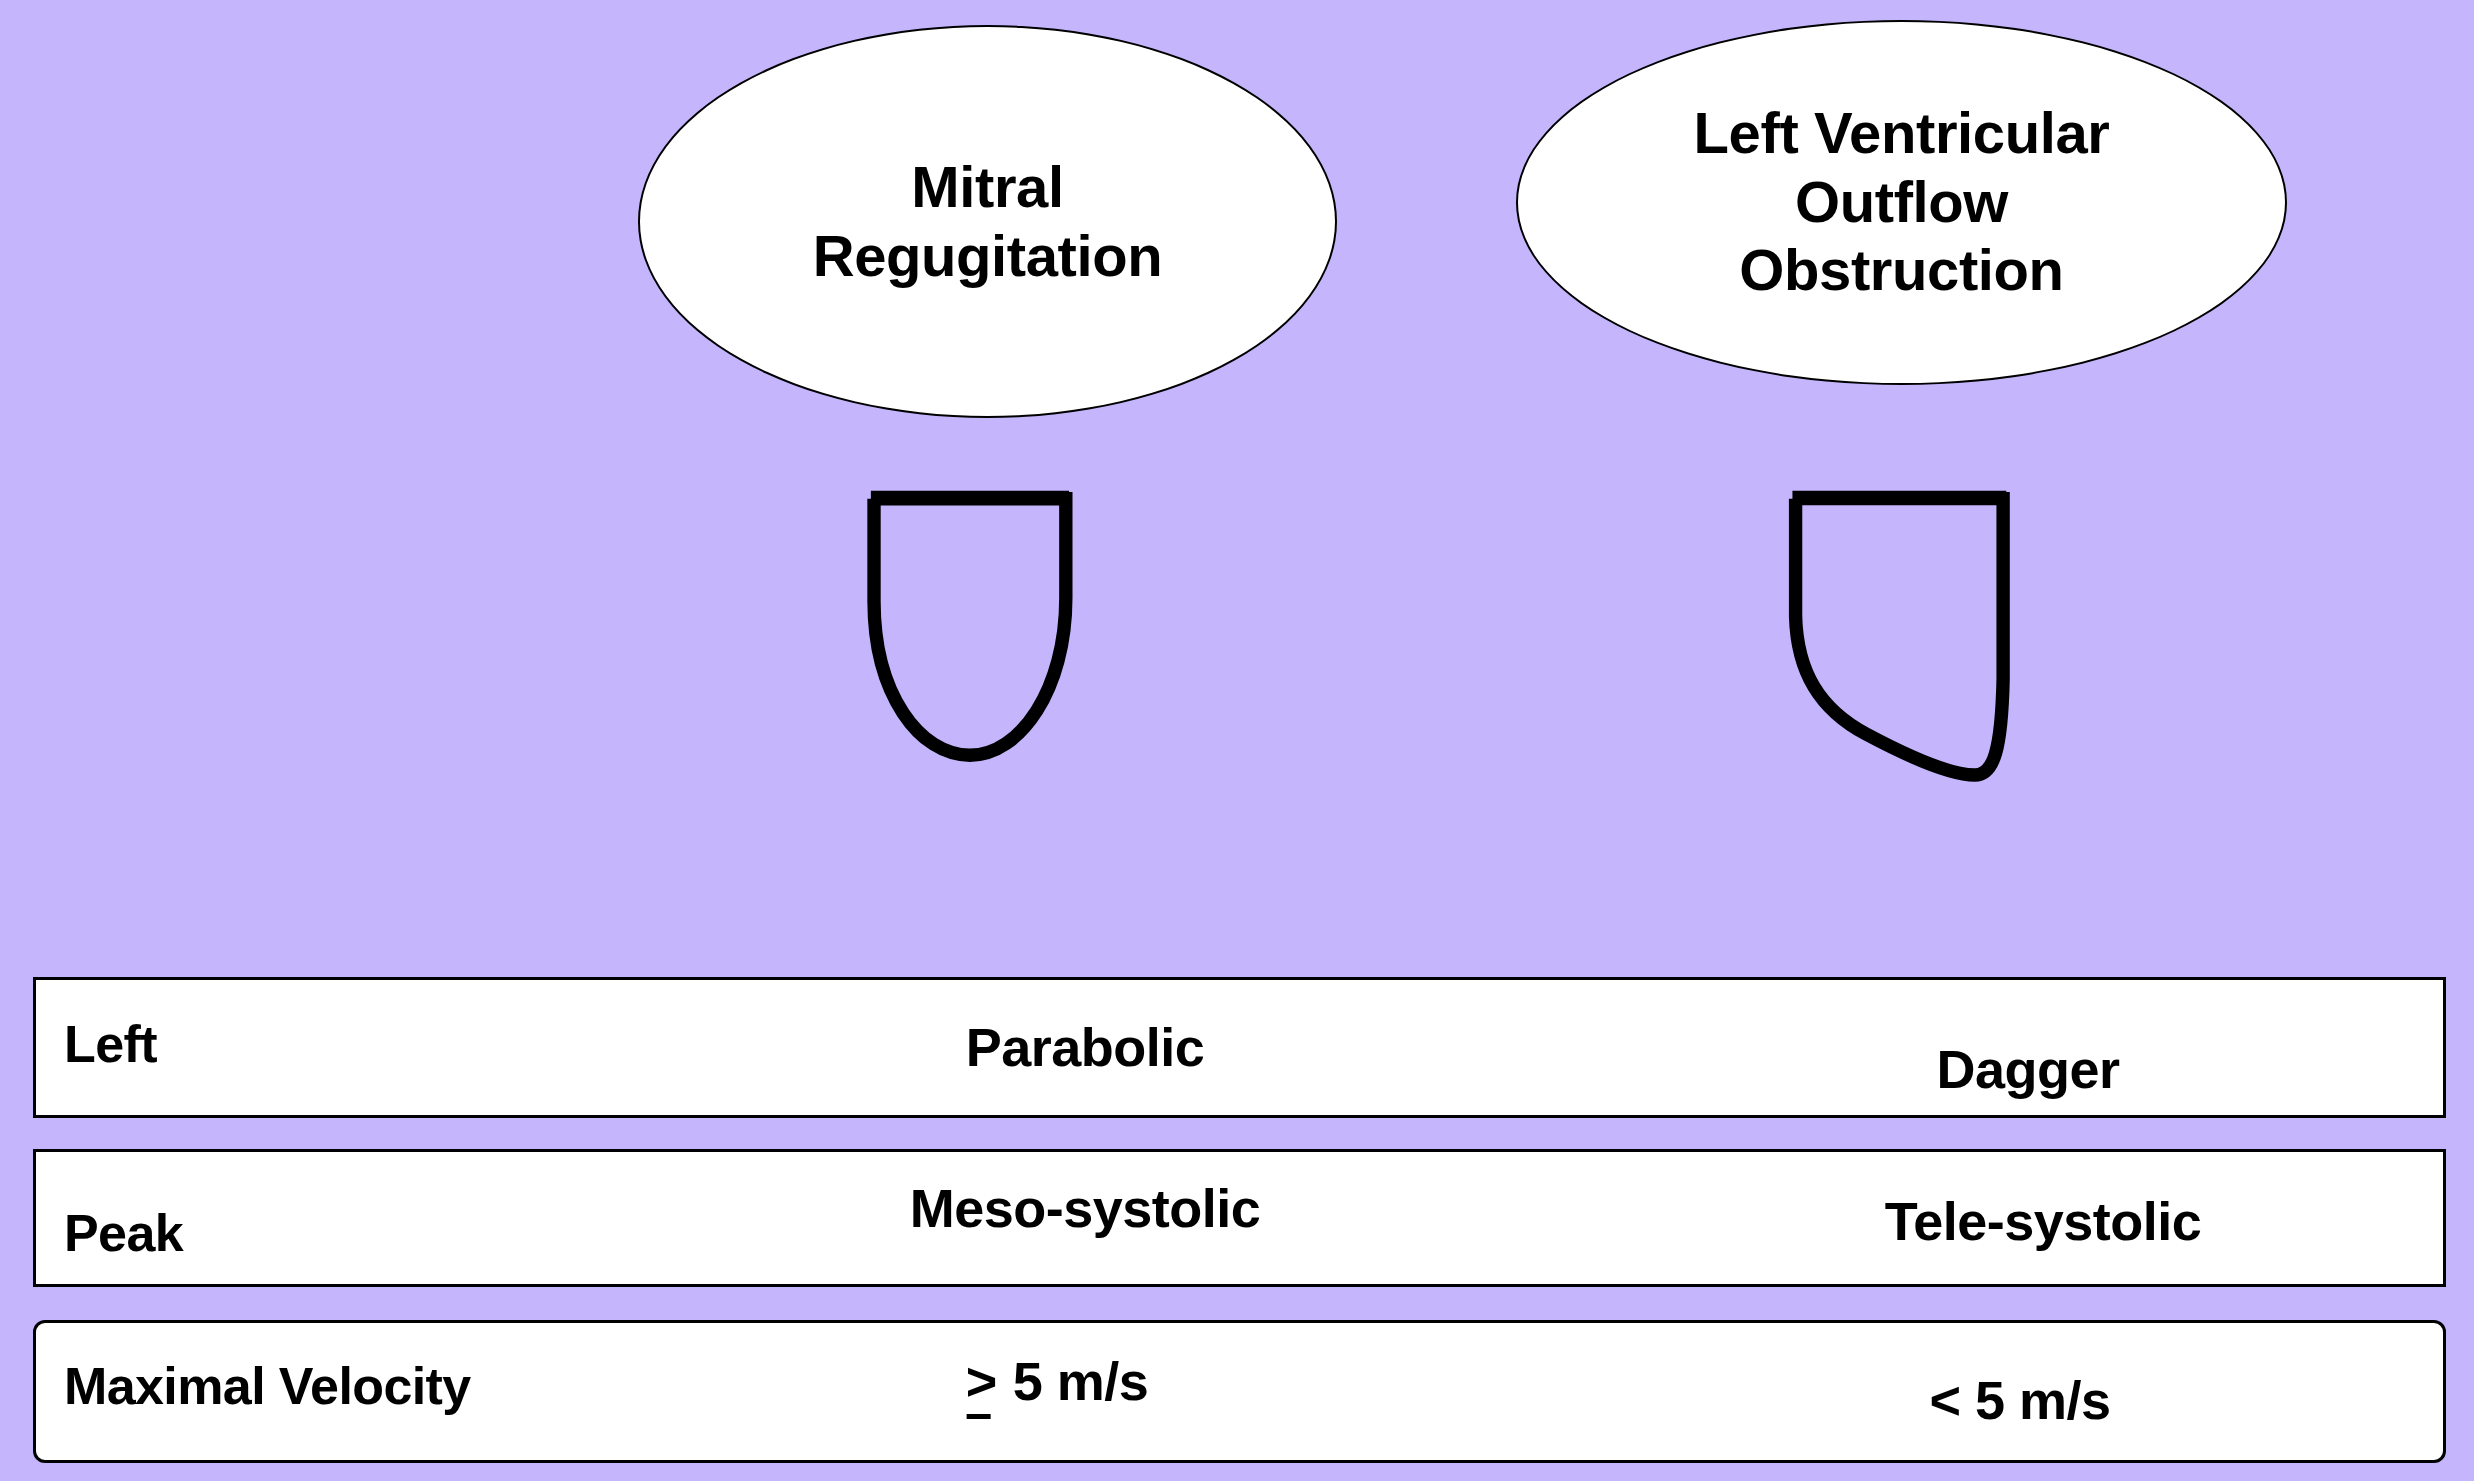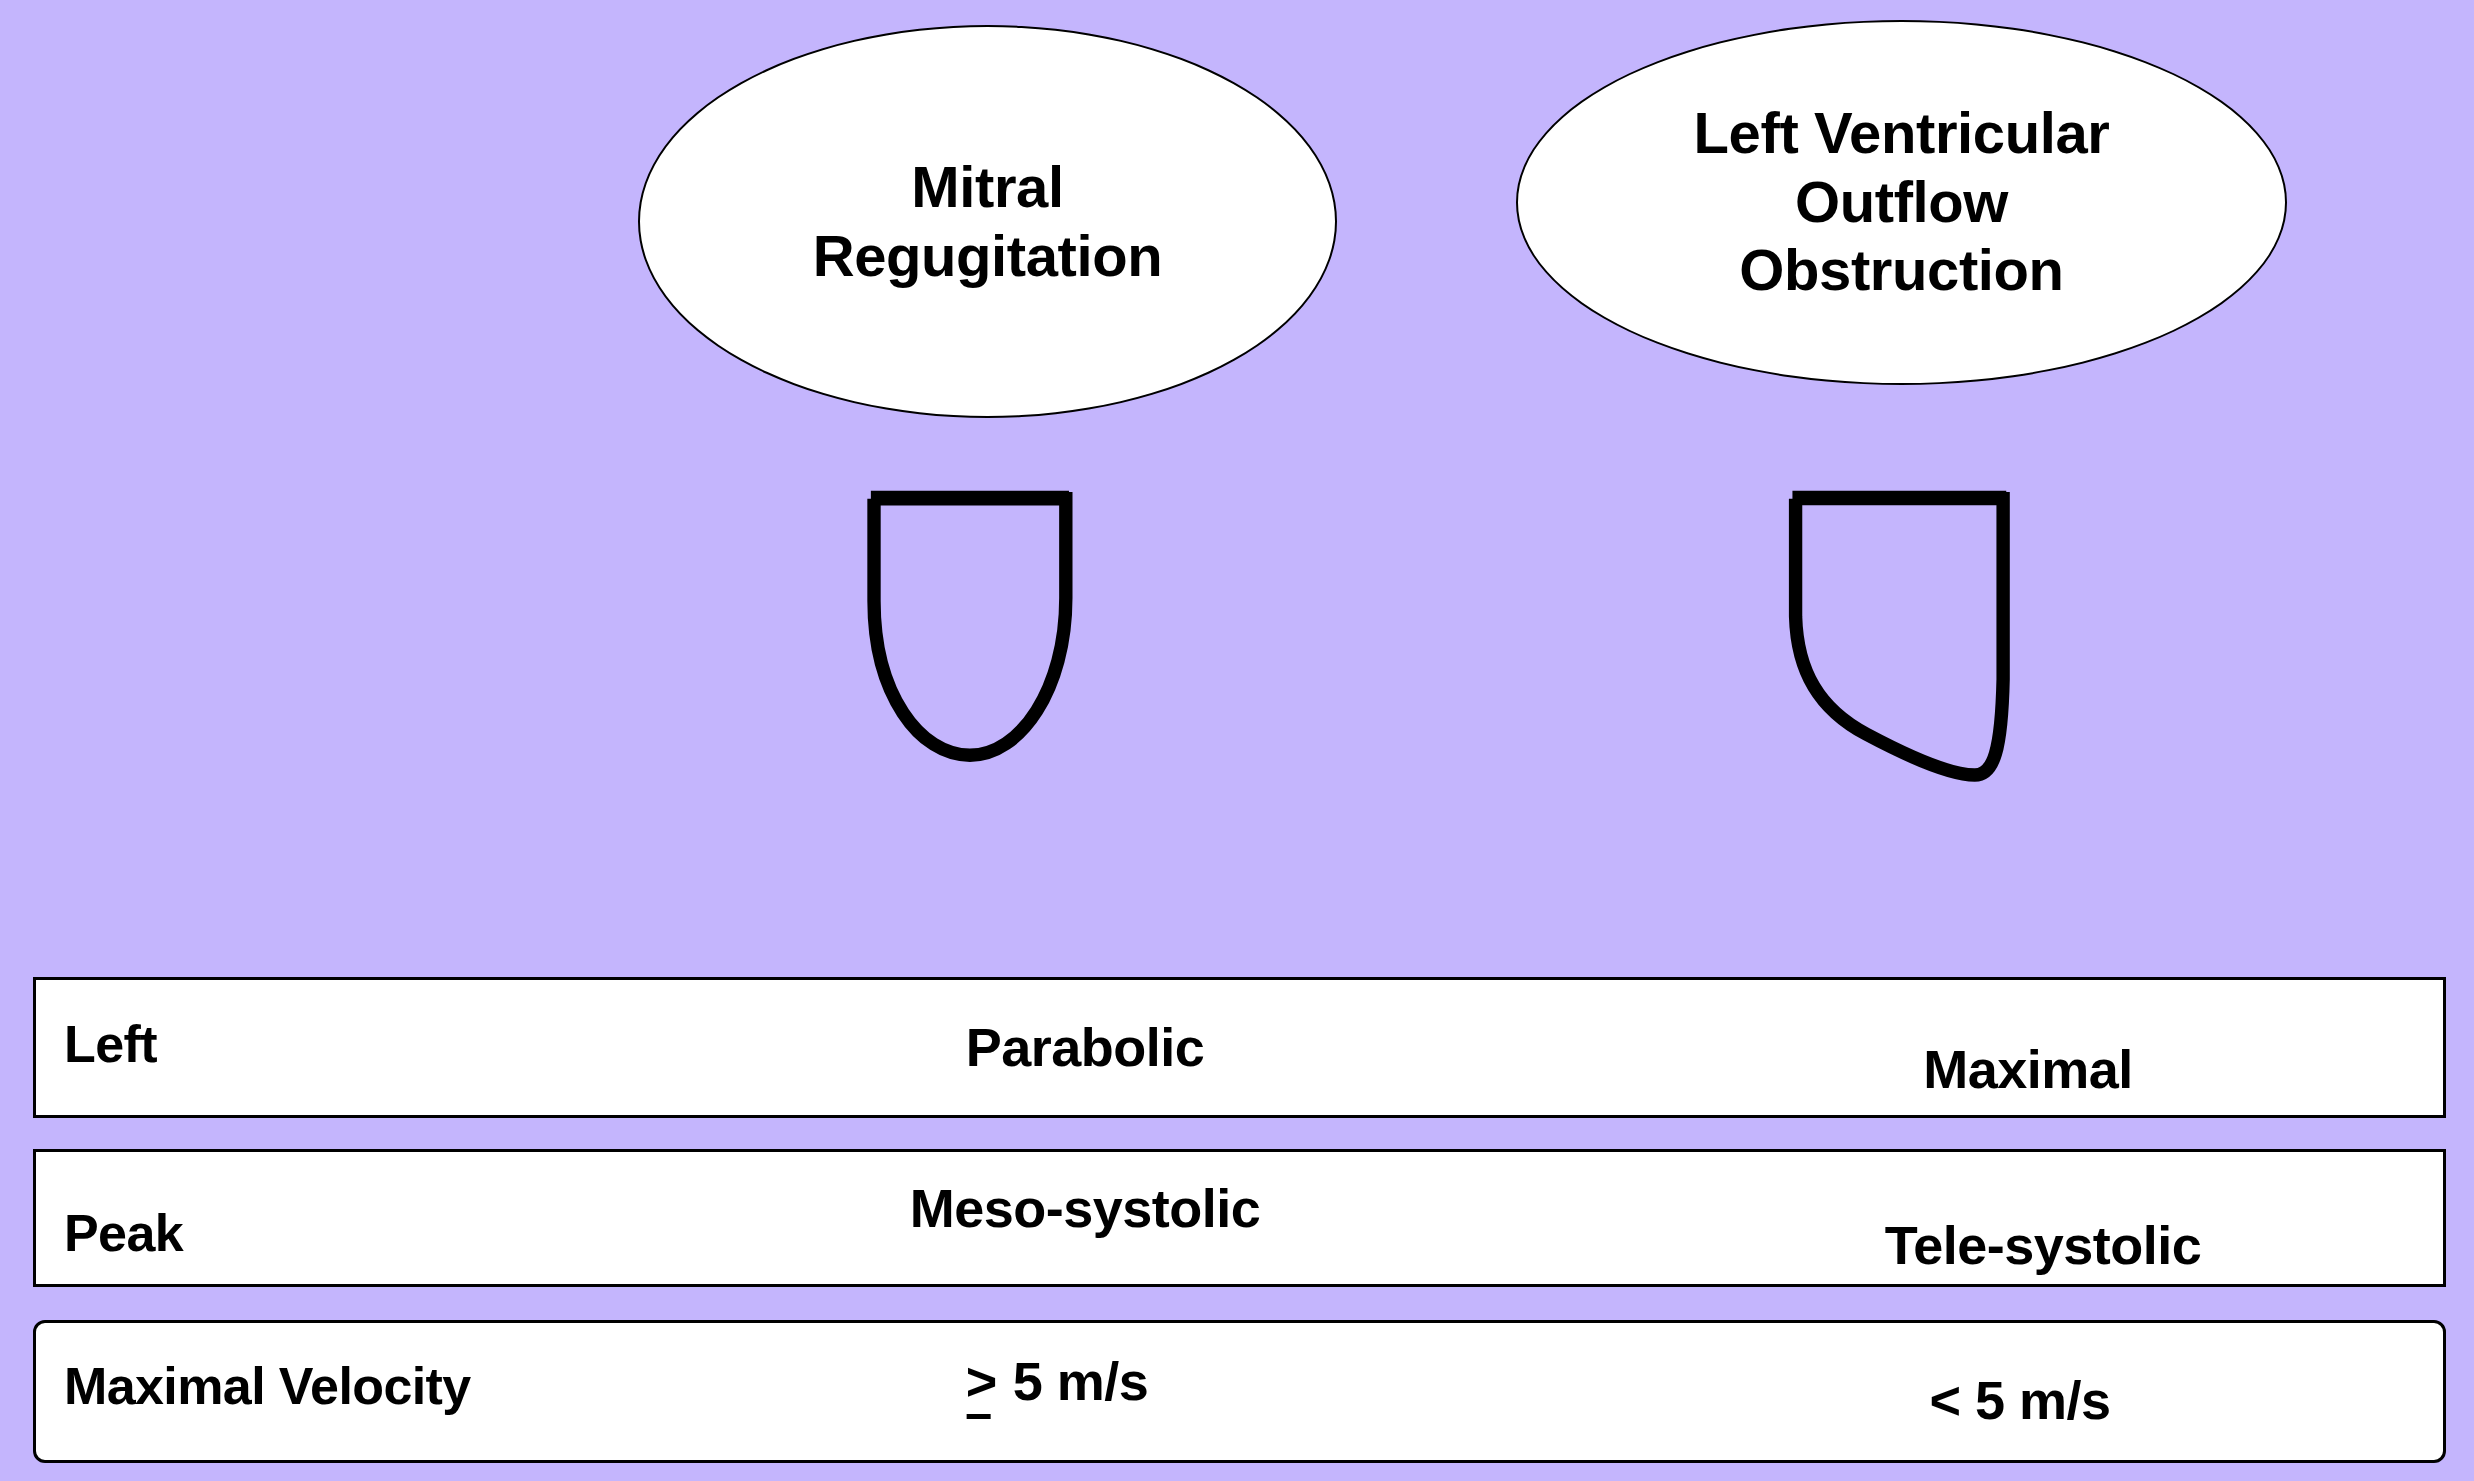--- a/index.html
+++ b/index.html
@@ -104,21 +104,21 @@
     transform: translateX(-50%);
   }
 
   
   #row-shape .row-label      { top: 34px; }
   #row-shape .cell-left      { top: 36px;  left: 1049px; }
   #row-shape .cell-right     { top: 58px;  left: 1992px; }
 
   #row-peak .row-label       { top: 35px; margin-top: 16px; }
   #row-peak .cell-left       { top: 25px;  left: 1049px; }
-  #row-peak .cell-right      { top: 62px;  left: 2007px; }
+  #row-peak .cell-right      { top: 38px;  left: 2007px; }
 
   #row-velocity .row-label   { top: 33px; }
   #row-velocity .cell-left   { top: 27px;  left: 1021px; }
   #row-velocity .cell-right  { top: 46px;  left: 1984px; }
 
   
   .gte {
     position: relative;
     display: inline-block;
     padding-right: 1.6px;
@@ -165,21 +165,21 @@
              C 180 352, 228 372, 258 372
              C 282 372, 292 340, 294 250
              L 294 20
              L 30 20" fill="none" stroke="#000000" stroke-width="17" stroke-linecap="butt" stroke-linejoin="miter"></path>
     <path d="M 26 18 L 298 18" fill="none" stroke="#000000" stroke-width="16" stroke-linecap="butt"></path>
   </svg>
 
   <div class="row" id="row-shape">
     <div class="row-label">Left</div>
     <div class="cell-value cell-left">Parabolic</div>
-    <div class="cell-value cell-right">Maximal</div>
+    <div class="cell-value cell-right">Dagger</div>
   </div>
 
   <div class="row" id="row-peak">
     <div class="row-label">Peak</div>
     <div class="cell-value cell-left">Meso-systolic</div>
     <div class="cell-value cell-right">Tele-systolic</div>
   </div>
 
   <div class="row" id="row-velocity">
     <div class="row-label">Maximal Velocity</div>

